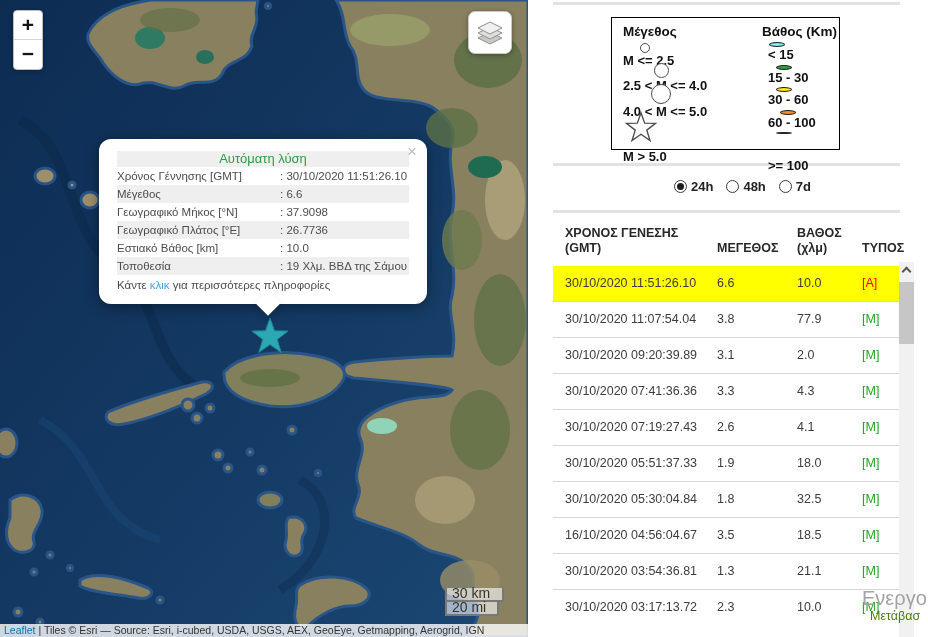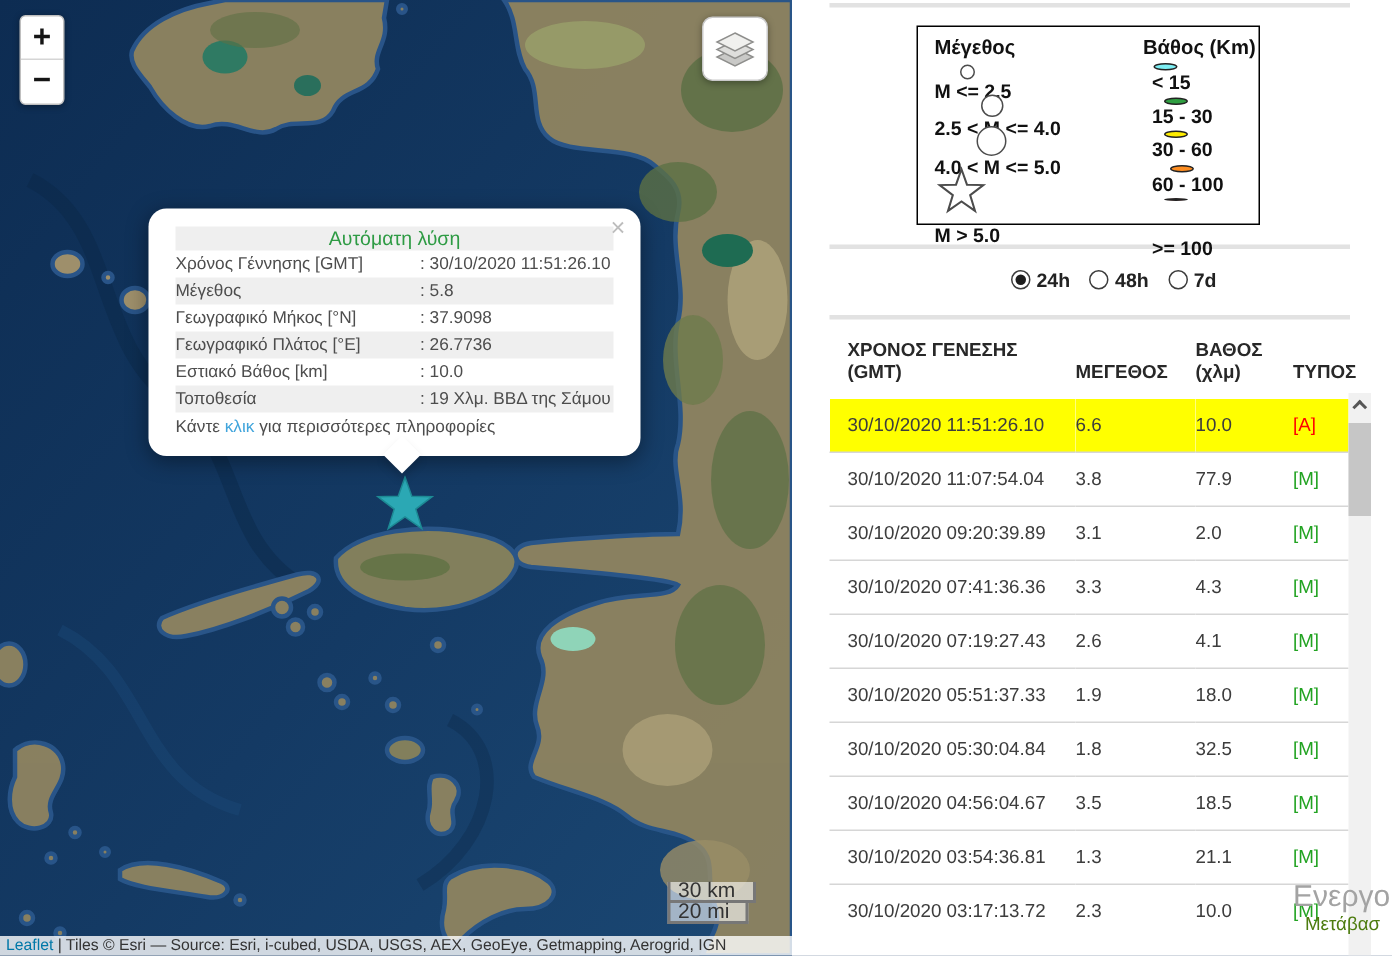--- a/index.html
+++ b/index.html
@@ -205,21 +205,21 @@
     <div class="popup">
       <div class="popup-close">×</div>
       <div class="popup-title">Αυτόματη λύση</div>
       <div id="popup-rows">
           <div class="popup-row">
             <span class="lbl">Χρόνος Γέννησης [GMT]</span>
             <span class="val">: 30/10/2020 11:51:26.10</span>
           </div>
           <div class="popup-row striped">
             <span class="lbl">Μέγεθος</span>
-            <span class="val">: 5.8</span>
+            <span class="val">: 6.6</span>
           </div>
           <div class="popup-row">
             <span class="lbl">Γεωγραφικό Μήκος [°N]</span>
             <span class="val">: 37.9098</span>
           </div>
           <div class="popup-row striped">
             <span class="lbl">Γεωγραφικό Πλάτος [°E]</span>
             <span class="val">: 26.7736</span>
           </div>
           <div class="popup-row">
@@ -370,21 +370,21 @@
             <td>18.0</td>
             <td style="color: rgb(34, 163, 34);">[M]</td>
           </tr>
           <tr>
             <td>30/10/2020 05:30:04.84</td>
             <td>1.8</td>
             <td>32.5</td>
             <td style="color: rgb(34, 163, 34);">[M]</td>
           </tr>
           <tr>
-            <td>30/10/2020 04:56:04.67</td>
+            <td>16/10/2020 04:56:04.67</td>
             <td>3.5</td>
             <td>18.5</td>
             <td style="color: rgb(34, 163, 34);">[M]</td>
           </tr>
           <tr>
             <td>30/10/2020 03:54:36.81</td>
             <td>1.3</td>
             <td>21.1</td>
             <td style="color: rgb(34, 163, 34);">[M]</td>
           </tr>

